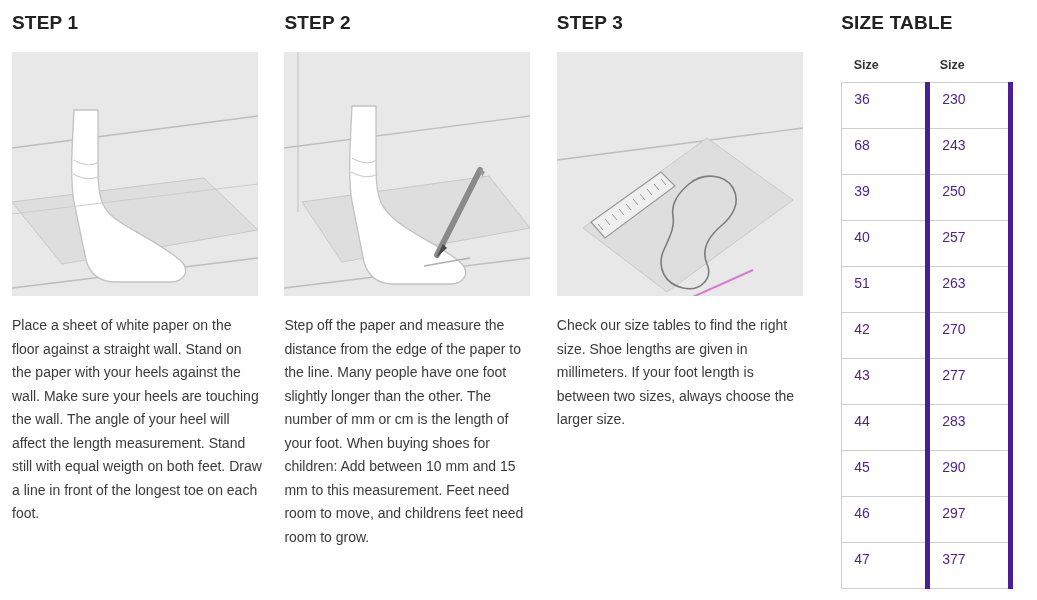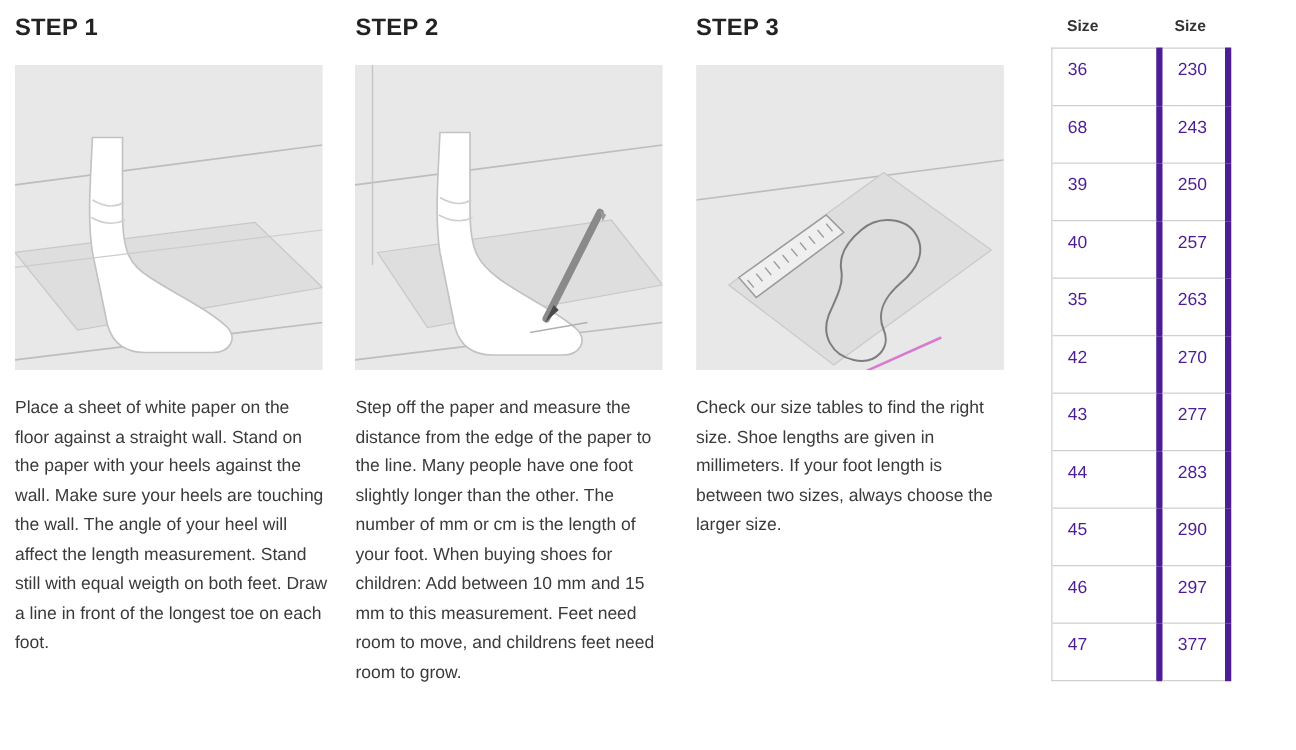--- a/index.html
+++ b/index.html
@@ -50,21 +50,21 @@
   .illo svg { display: block; }
   .caption {
     margin-top: 18px;
     font-size: 14px;
     line-height: 1.68;
     color: #3a3a3a;
   }
   
   .size-table {
     border-collapse: collapse;
-    width: 144px;
+    width: 172px;
     font-size: 14px;
   }
   .size-table th {
     text-align: left;
     font-size: 12.5px;
     font-weight: bold;
     color: #333;
     padding: 6px 0 10px 12px;
     border: none;
   }
@@ -164,20 +164,21 @@
             <line x1="104" y1="127" x2="109" y2="133"></line>
           </g>
 
           <line x1="120" y1="252" x2="196" y2="218" stroke="#d77bd0" stroke-width="2"></line>
         </svg>
       </div>
       <div class="caption">Check our size tables to find the right size. Shoe lengths are given in millimeters. If your foot length is between two sizes, always choose the larger size.</div>
     </div>
 
     <div class="col last">
+      <div class="step-title">SIZE TABLE</div>
       <table class="size-table">
         <thead>
           <tr>
             <th>Size</th>
             <th>Size</th>
           </tr>
         </thead>
         <tbody>
             <tr>
               <td>36</td>
@@ -189,21 +190,21 @@
             </tr>
             <tr>
               <td>39</td>
               <td>250</td>
             </tr>
             <tr>
               <td>40</td>
               <td>257</td>
             </tr>
             <tr>
-              <td>35</td>
+              <td>51</td>
               <td>263</td>
             </tr>
             <tr>
               <td>42</td>
               <td>270</td>
             </tr>
             <tr>
               <td>43</td>
               <td>277</td>
             </tr>

